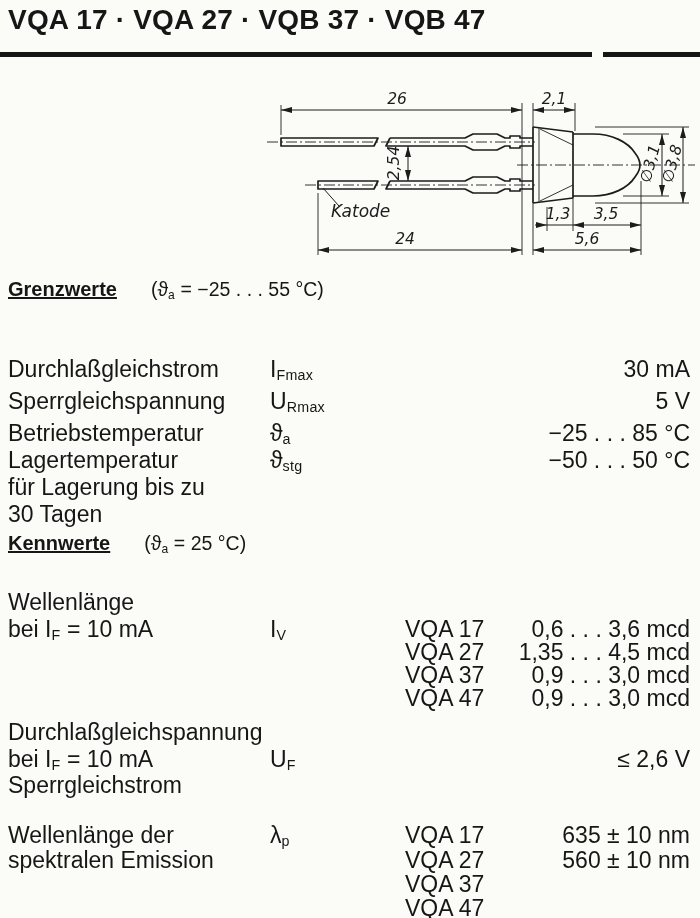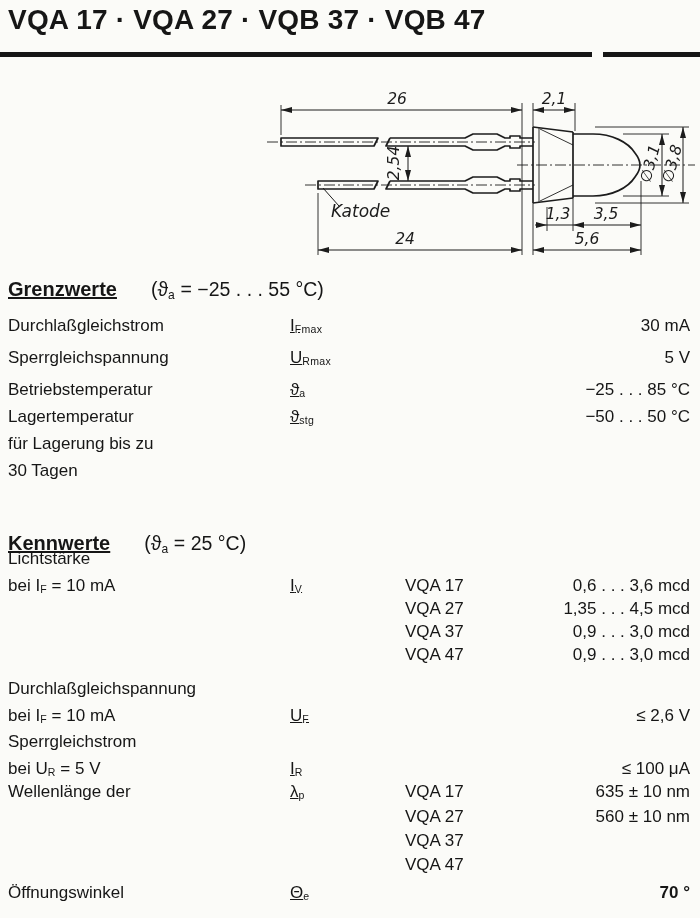--- a/index.html
+++ b/index.html
@@ -14,23 +14,23 @@
   }
   .rule{position:absolute;top:52px;height:5px;background:#161616;}
   .rule.a{left:0;width:592px;}
   .rule.b{left:603px;width:97px;}
   .drawing{position:absolute;left:255px;top:85px;}
   .shead{position:absolute;left:8px;font-size:20px;white-space:nowrap;}
   .shead .h{font-weight:bold;text-decoration:underline;}
   .shead .cond{font-weight:normal;font-size:19.5px;margin-left:34px;}
   .tline{
     position:absolute;left:8px;right:10px;height:26px;
-    font-size:17px;line-height:25px;white-space:nowrap;
-  }
-  .sym{position:absolute;left:282px;top:0;text-decoration:underline;}
+    font-size:23px;line-height:25px;white-space:nowrap;margin-top:44px;
+  }
+  .sym{position:absolute;left:262px;top:0;}
   .dev{position:absolute;left:397px;top:0;}
   .val{position:absolute;right:0;top:0;}
   .val.bold{font-weight:bold;}
   sub{font-size:0.62em;vertical-align:-0.22em;letter-spacing:0.3px;}
   
   .outl{fill:none;stroke:#1c1c1c;stroke-width:1.7px;stroke-linejoin:round;}
   .dim {fill:none;stroke:#1c1c1c;stroke-width:1px;}
   .thin{fill:none;stroke:#1c1c1c;stroke-width:0.9px;}
   .cl  {fill:none;stroke:#1c1c1c;stroke-width:0.9px;stroke-dasharray:11 3 2 3;}
   .dimtxt{
@@ -158,21 +158,21 @@
   </div>
   <div class="tline" style="top:458px">
     <span>30 Tagen</span>
   </div>
 
   <div class="shead" style="top:532px">
     <span class="h">Kennwerte</span><span class="cond"><span>(ϑ</span><sub>a</sub><span> = 25 °C)</span></span>
   </div>
 
   <div class="tline" style="top:546px">
-    <span>Lichtstärke</span>
+    <span>Wellenlänge</span>
   </div>
   <div class="tline" style="top:573px">
     <span><span>bei I</span><sub>F</sub><span> = 10 mA</span></span>
     <span class="sym"><span>I</span><sub>V</sub></span>
     <span class="dev">VQA 17</span>
     <span class="val">0,6 . . . 3,6 mcd</span>
   </div>
   <div class="tline" style="top:596px">
     <span class="dev">VQA 27</span>
     <span class="val">1,35 . . . 4,5 mcd</span>
@@ -191,33 +191,29 @@
   </div>
   <div class="tline" style="top:703px">
     <span><span>bei I</span><sub>F</sub><span> = 10 mA</span></span>
     <span class="sym"><span>U</span><sub>F</sub></span>
     <span class="val">≤ 2,6 V</span>
   </div>
 
   <div class="tline" style="top:729px">
     <span>Sperrgleichstrom</span>
   </div>
-  <div class="tline" style="top:756px">
-    <span><span>bei U</span><sub>R</sub><span> = 5 V</span></span>
-    <span class="sym"><span>I</span><sub>R</sub></span>
-    <span class="val">≤ 100 μA</span>
-  </div>
 
   <div class="tline" style="top:779px">
     <span>Wellenlänge der</span>
     <span class="sym"><span>λ</span><sub>p</sub></span>
     <span class="dev">VQA 17</span>
     <span class="val">635 ± 10 nm</span>
   </div>
   <div class="tline" style="top:804px">
+    <span>spektralen Emission</span>
     <span class="dev">VQA 27</span>
     <span class="val">560 ± 10 nm</span>
   </div>
   <div class="tline" style="top:828px">
     <span class="dev">VQA 37</span>
   </div>
   <div class="tline" style="top:852px">
     <span class="dev">VQA 47</span>
   </div>
 

